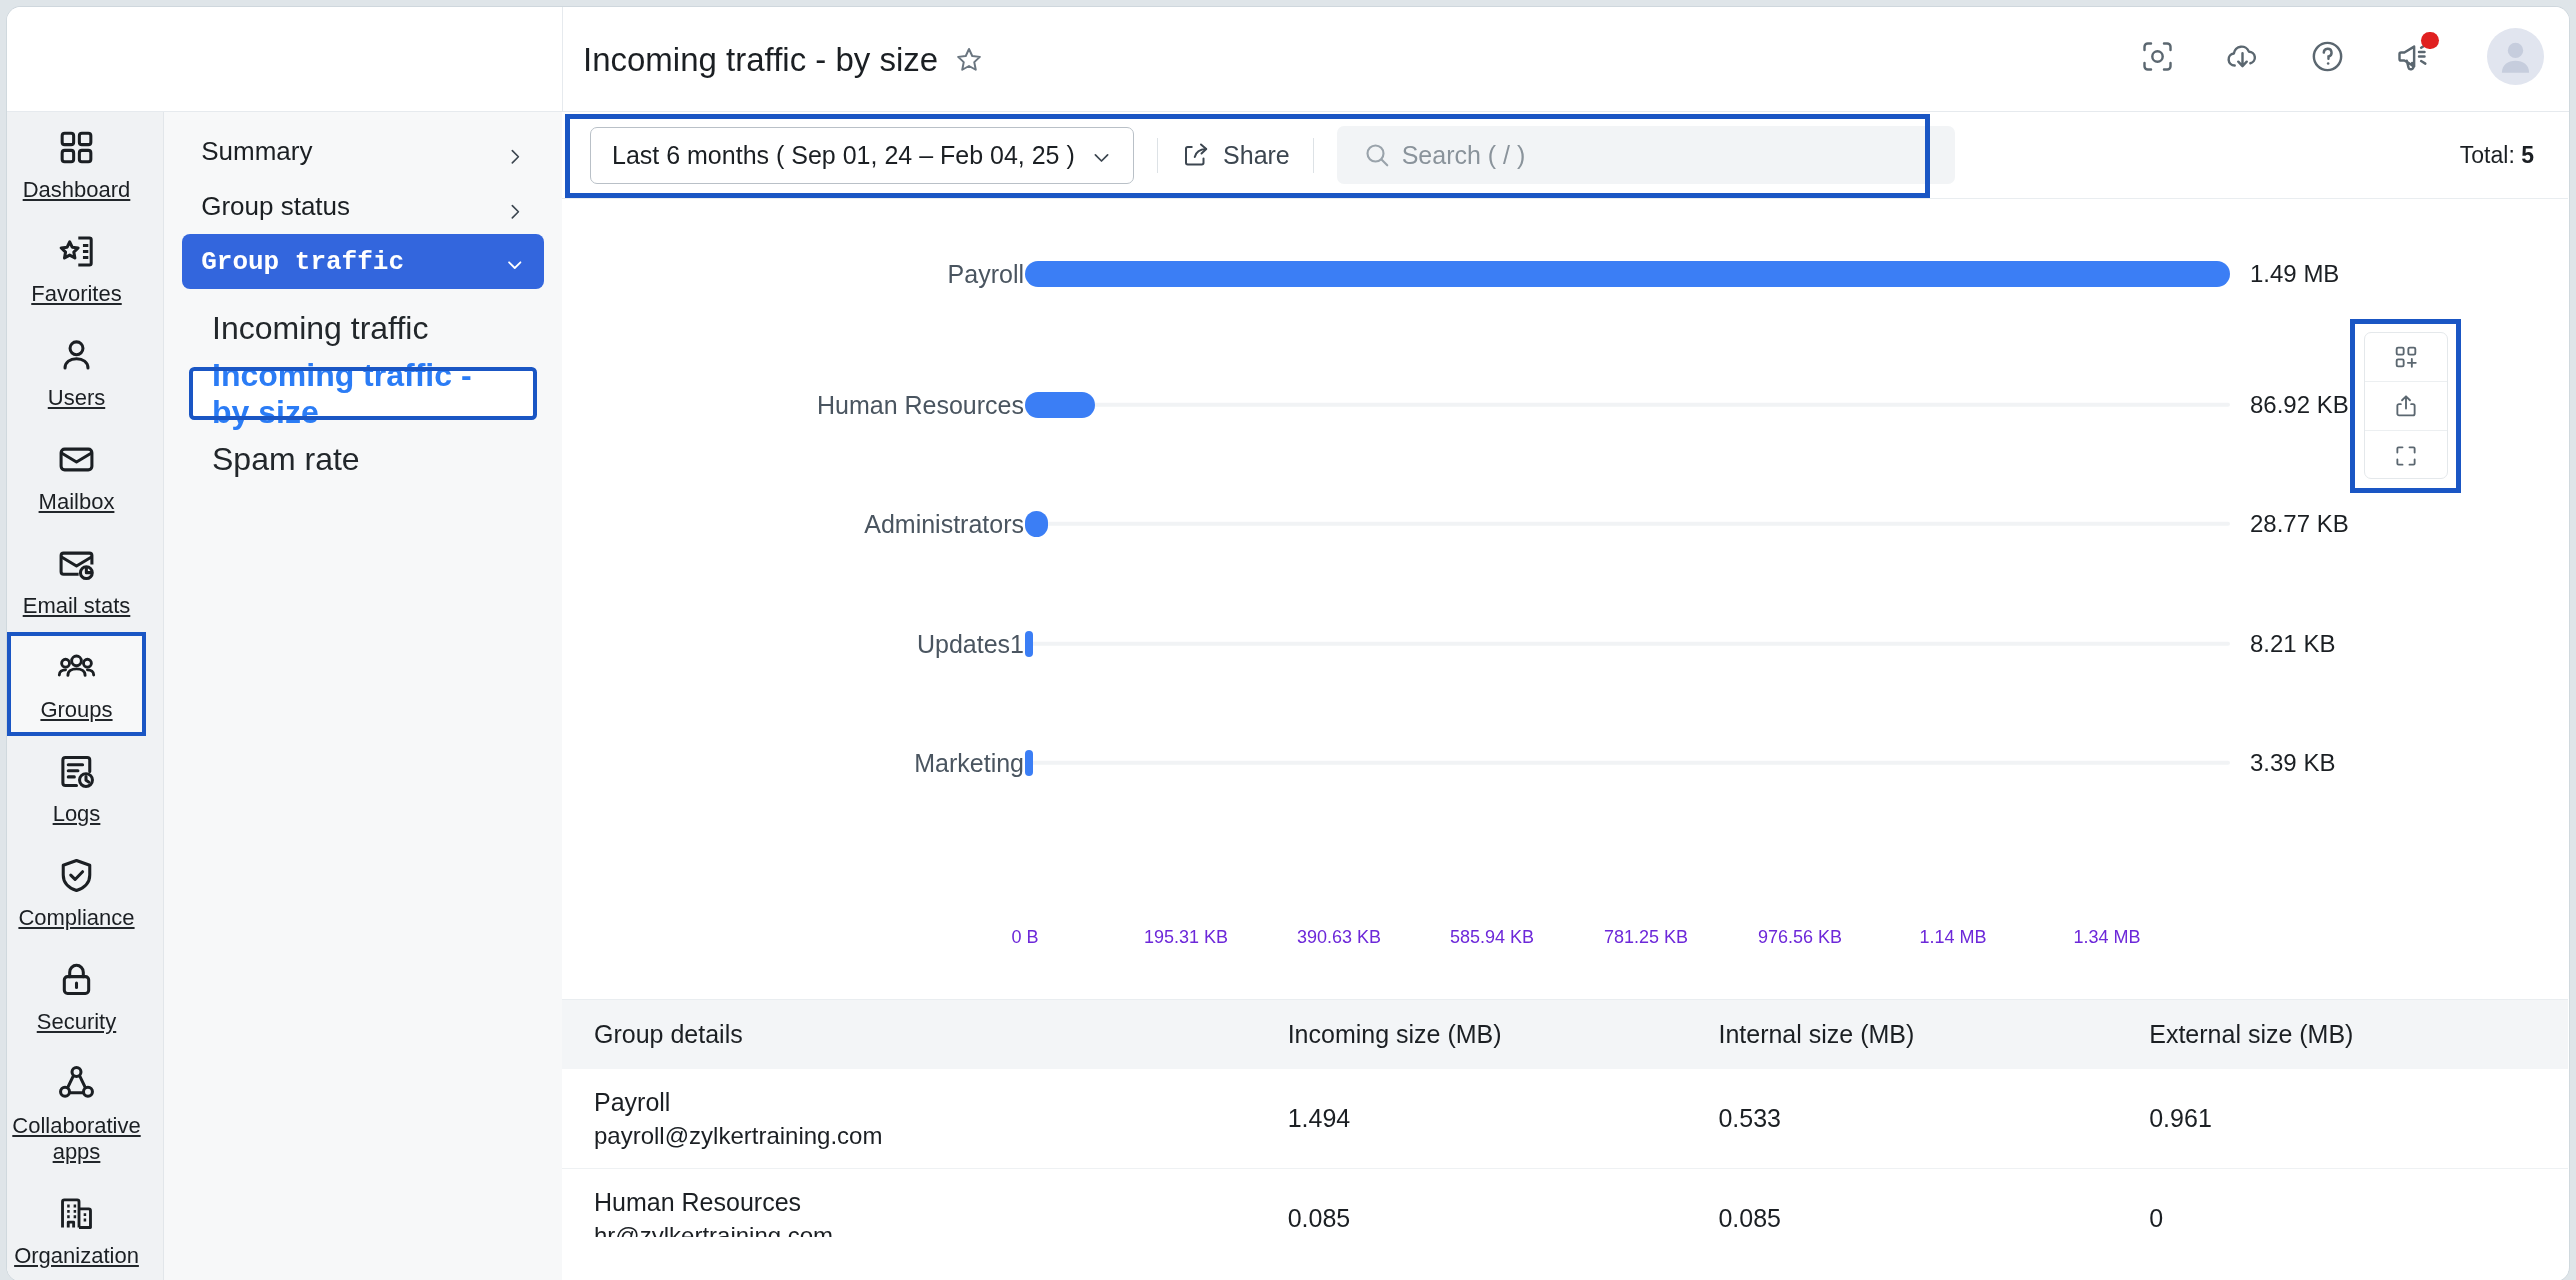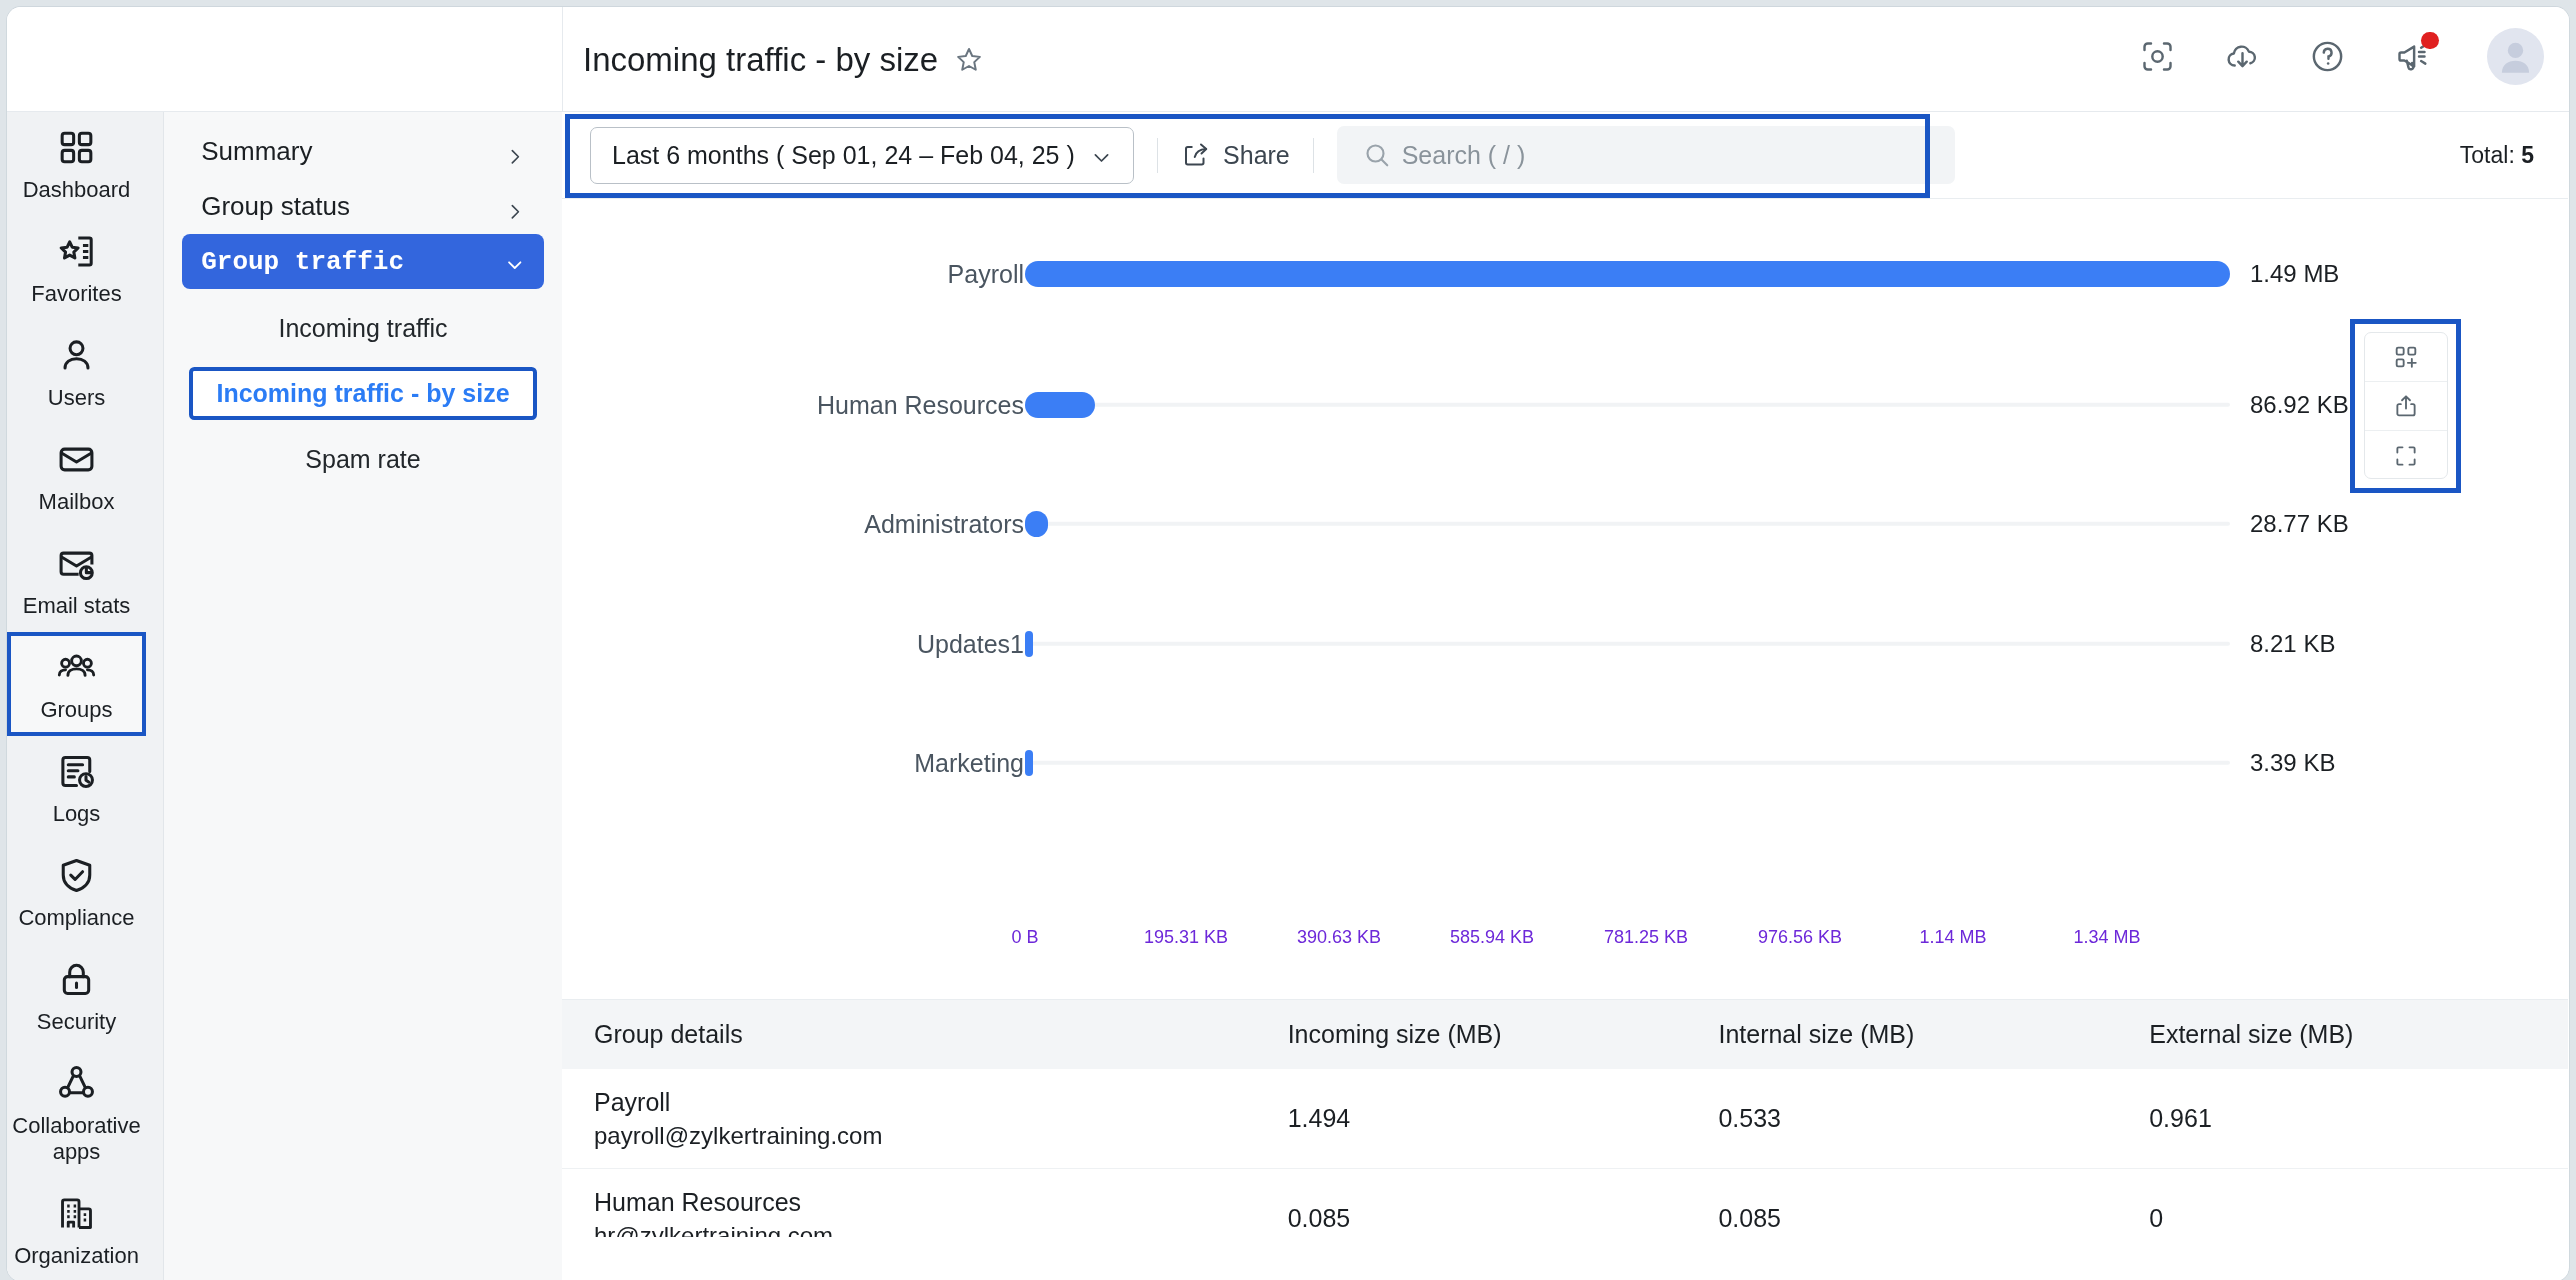--- a/index.html
+++ b/index.html
@@ -63,20 +63,21 @@
   
   .rail{
     position:absolute; left:0; top:105px; width:157px; height:1168px;
     background:#f0f2f4;
     border-right:0.9px solid #e2e6ea;
   }
   .rail-item{
     width:139px; padding:14px 5.3px 12.4px 5.3px;
     display:flex; flex-direction:column; align-items:center; gap:8px;
     cursor:pointer;
+    text-decoration:underline;
   }
   .rail-item .ri-icon{ width:43px; height:43px; color:#1b1f23; }
   .rail-item .ri-icon svg{ width:43px; height:43px; display:block; }
   .rail-item .ri-label{
     font-size:22px; line-height:26.6px; color:#1b1f23; text-align:center; font-weight:400;
   }
   .rail-item.selected{
     background:#f7f8f9;
     outline:4.4px solid #1a56c4; outline-offset:-4.4px;
   }
@@ -92,21 +93,21 @@
     margin:0 17.7px; height:55px;
     display:flex; align-items:center; justify-content:space-between;
     padding:0 19.5px; border-radius:8px;
     font-size:26px; color:#1b1f23; cursor:pointer;
   }
   .subnav-item.active{
     background:#3366dd; color:#fff; font-weight:700;font-family:Liberation Mono, monospace;
   }
   .subnav-child{
     margin:0 25px; height:53px; display:flex; align-items:center;
-    padding:0 23px; font-size:25px; color:#22272b; cursor:pointer; border-radius:5.3px;justify-content:center;
+    padding:0 23px; font-size:32px; color:#22272b; cursor:pointer; border-radius:5.3px;
   }
   .subnav-child.highlight{
     color:#2b7cf5; font-weight:700;
     outline:4.4px solid #1a56c4; outline-offset:-4.4px;
     background:#fff;
   }
   .chev{ width:19.5px; height:19.5px; display:block; }
 
   
   .main{

